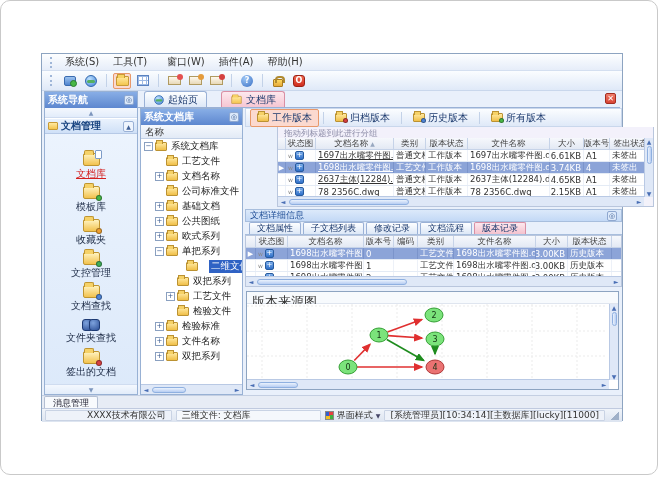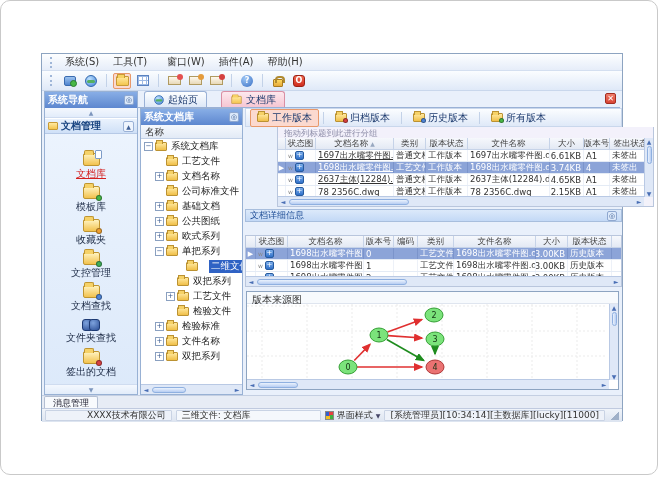--- a/index.html
+++ b/index.html
@@ -107,21 +107,21 @@
   .detailbar { position:absolute; left:0; top:101px; width:100%; height:13px; background:linear-gradient(#dce9fa,#c3d9f6); border:1px solid #a8bedd; font-size:9px; color:#1f4e96; display:flex; align-items:center; justify-content:space-between; padding:0 4px; }
   .detailtabs { position:absolute; left:0; top:114px; width:100%; height:13px; display:flex; align-items:flex-end; gap:2px; padding-left:4px; border-bottom:1px solid #a8bedd; background:#e9f0fb; }
   .dtab { height:12px; font-size:9px; color:#1c3a6e; padding:0 7px; background:linear-gradient(#fdfeff,#dde8f7); border:1px solid #9ab1d6; border-bottom:none; border-radius:2px 2px 0 0; display:flex; align-items:center; }
   .dtab.active { background:linear-gradient(#fde8ee,#f4c2ce); border-color:#d98fa4; }
 
   .table2panel { position:absolute; left:0; top:127px; width:100%; height:52px; background:#fff; border:1px solid #b9c6dd; overflow:hidden; }
   .t2-hscroll { position:absolute; left:0; right:0; bottom:0; }
   .t2clip { position:absolute; left:0; top:0; right:0; bottom:9px; overflow:hidden; }
 
   .graphbox { position:absolute; left:1px; top:183px; right:3px; height:99px; background:#fff; border:1px solid #8da4c1; }
-  .graphtitle { height:12px; font-size:10px; color:#333; padding:1px 5px; border-bottom:1px solid #dfe5ef; background:#f7fafd; }
+  .graphtitle { height:12px; font-size:13px; color:#333; padding:1px 5px; border-bottom:1px solid #dfe5ef; background:#f7fafd; }
   .plot { position:absolute; left:0; top:12px; right:9px; bottom:9px; overflow:hidden; background:#fff; }
   .graph-vscroll { position:absolute; right:0; top:12px; bottom:9px; width:9px; background:#dfe8f7; border-left:1px solid #b9c9e4; display:flex; flex-direction:column; align-items:center; font-size:6px; color:#4a6fb5; }
   .graph-vscroll .vthumb { width:5px; flex:0 0 14px; background:linear-gradient(90deg,#eaf2fd,#b7cdf2); border:1px solid #8fb0e0; border-radius:3px; margin-top:1px; }
   .graph-hscroll { position:absolute; left:0; right:9px; bottom:0; }
 
   
   .msgrow { position:absolute; left:0; top:341px; width:100%; height:13px; background:#e7ecf5; border-top:1px solid #c4cfe2; display:flex; align-items:flex-end; padding-left:2px; }
   .msgtab { height:12px; font-size:9px; color:#223; background:#f8fafd; border:1px solid #b3bed2; border-bottom:none; padding:0 8px; border-radius:2px 2px 0 0; }
   .statusbar { position:absolute; left:0; top:354px; width:100%; height:14px; background:linear-gradient(#f0f4fa,#dce4f0); border-top:1px solid #c0cadf; display:flex; align-items:center; font-size:9px; color:#333; padding:0 3px; gap:4px; }
   .st-cell { border:1px solid #c9d3e4; background:#eef2f9; height:11px; display:flex; align-items:center; padding:0 5px; border-radius:1px; }
@@ -452,20 +452,27 @@
             <span style="flex:1"></span>
             <span class="arr">►</span>
         </div>
       </div>
 
       <div class="detailbar">
         <span>文档详细信息</span>
         <span class="pin">◎</span>
       </div>
 
+      <div class="detailtabs" id="detail-tabs">
+          <span class="dtab">文档属性</span>
+          <span class="dtab">子文档列表</span>
+          <span class="dtab">修改记录</span>
+          <span class="dtab">文档流程</span>
+          <span class="dtab active">版本记录</span>
+        </div>
 
       <div class="table2panel">
         <div class="t2clip">
             <div id="grid2">
               <div class="g-hdr">
                 <div class="g-hc" style="width: 10px;"></div>
                 <div class="g-hc" style="width: 32px;">状态图</div>
                 <div class="g-hc" style="width: 76px;">文档名称</div>
                 <div class="g-hc" style="width: 30px;">版本号</div>
                 <div class="g-hc" style="width: 24px;">编码</div>

